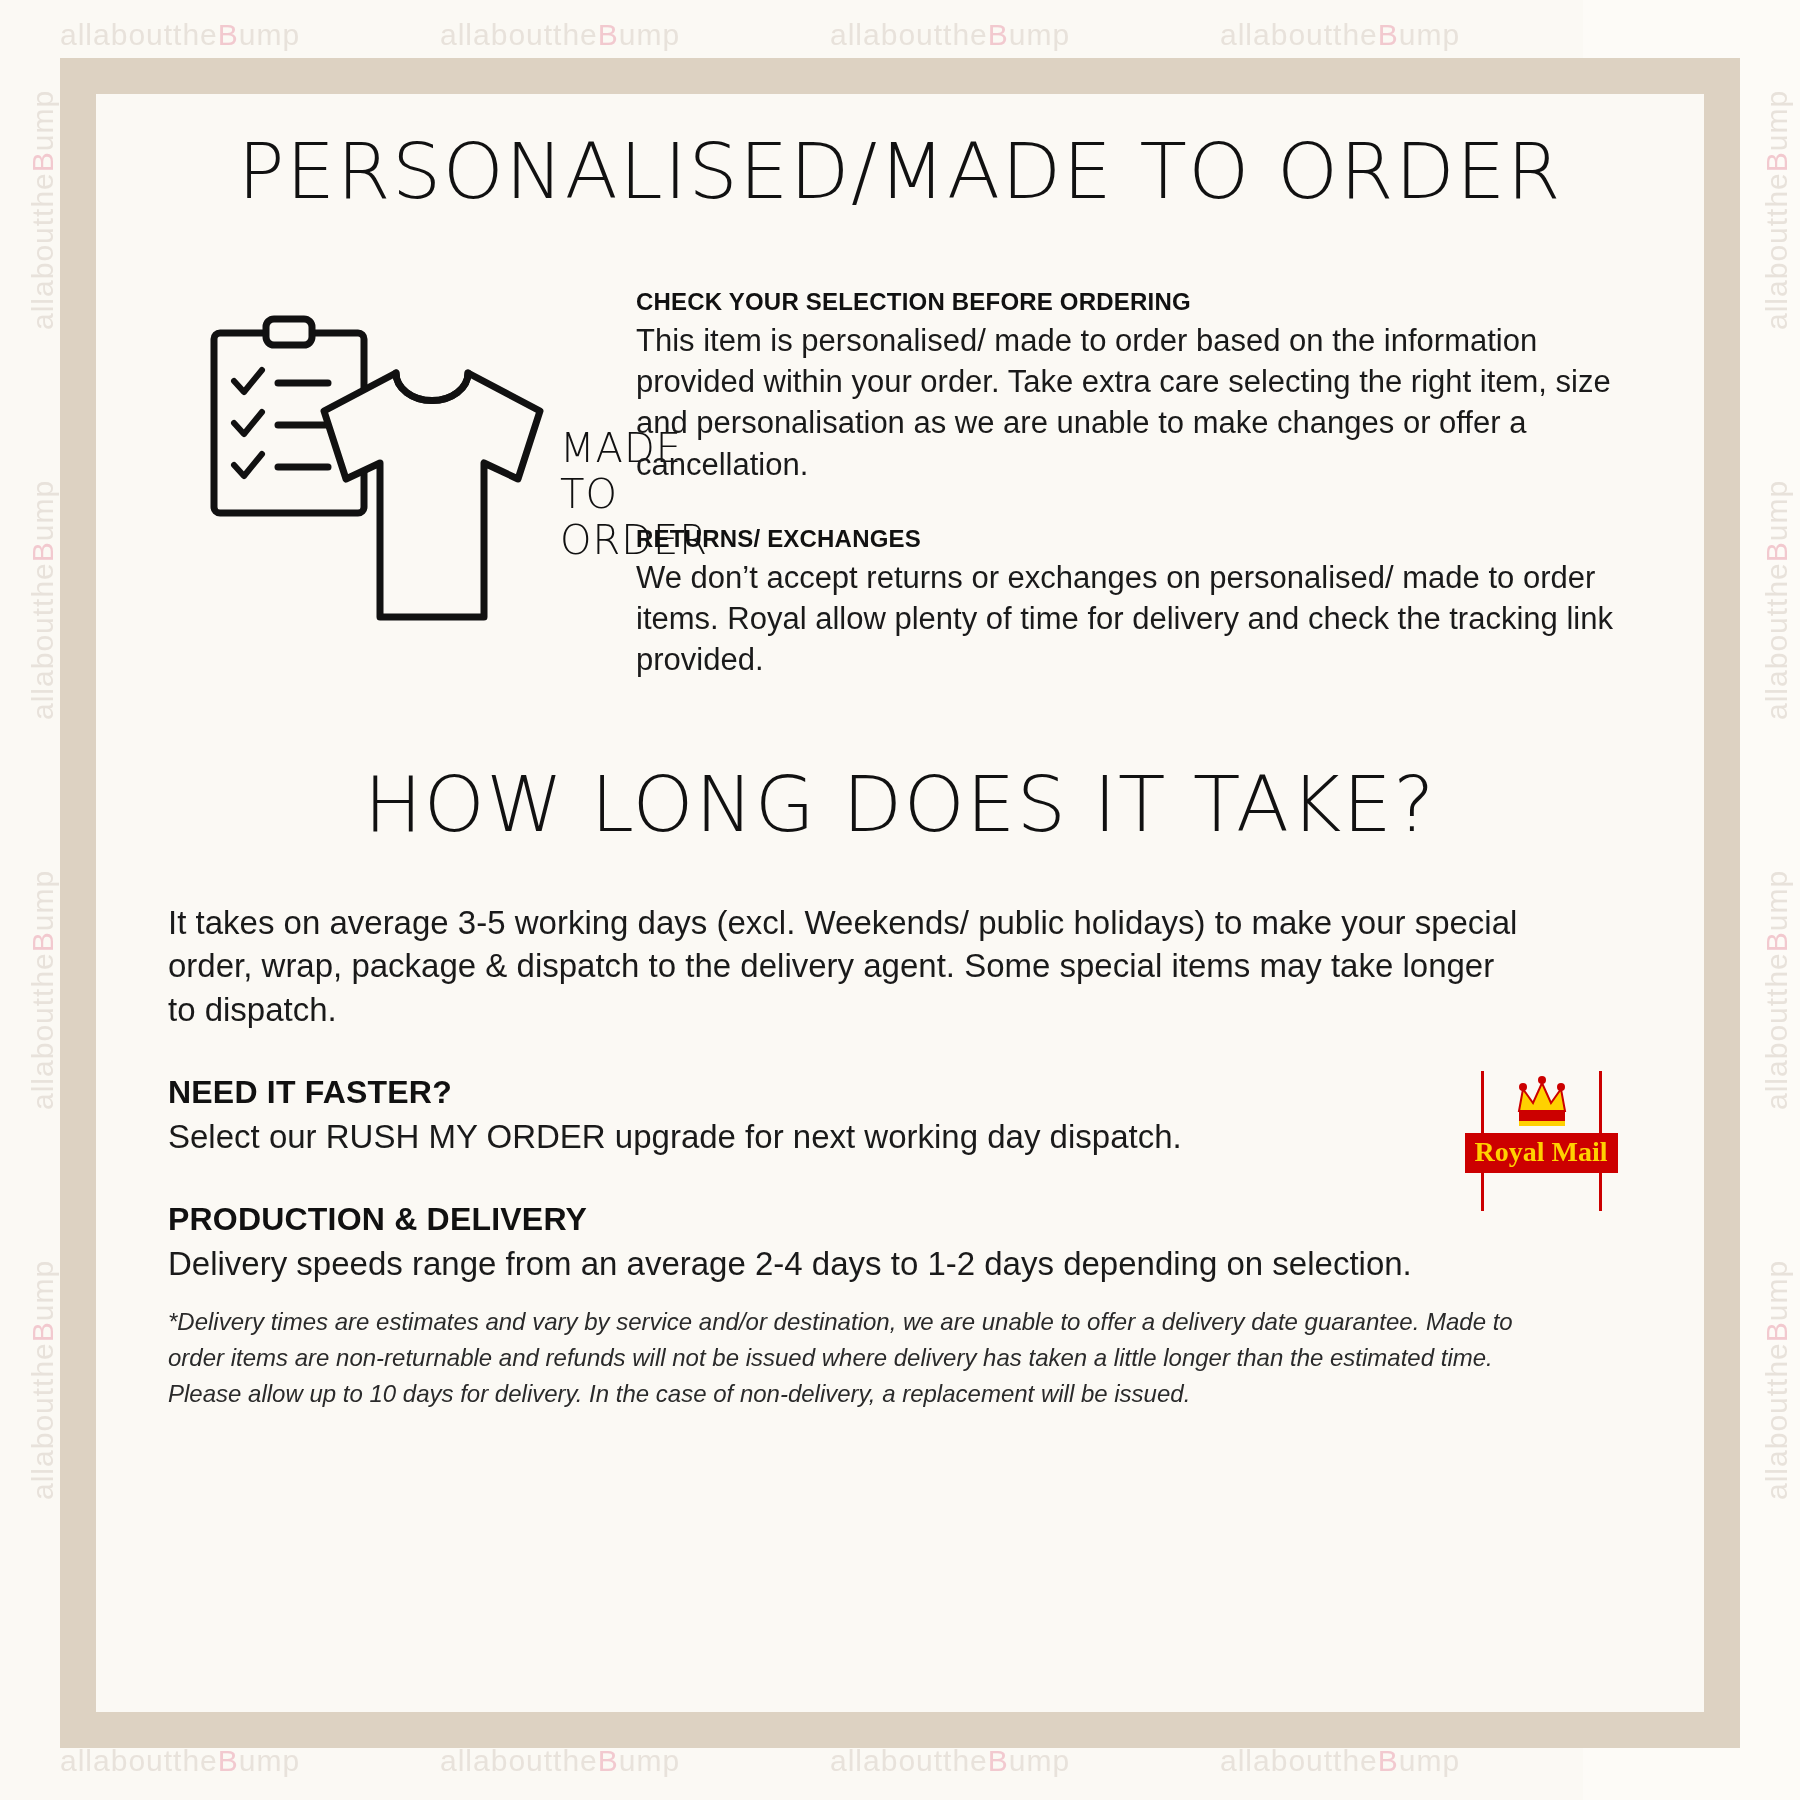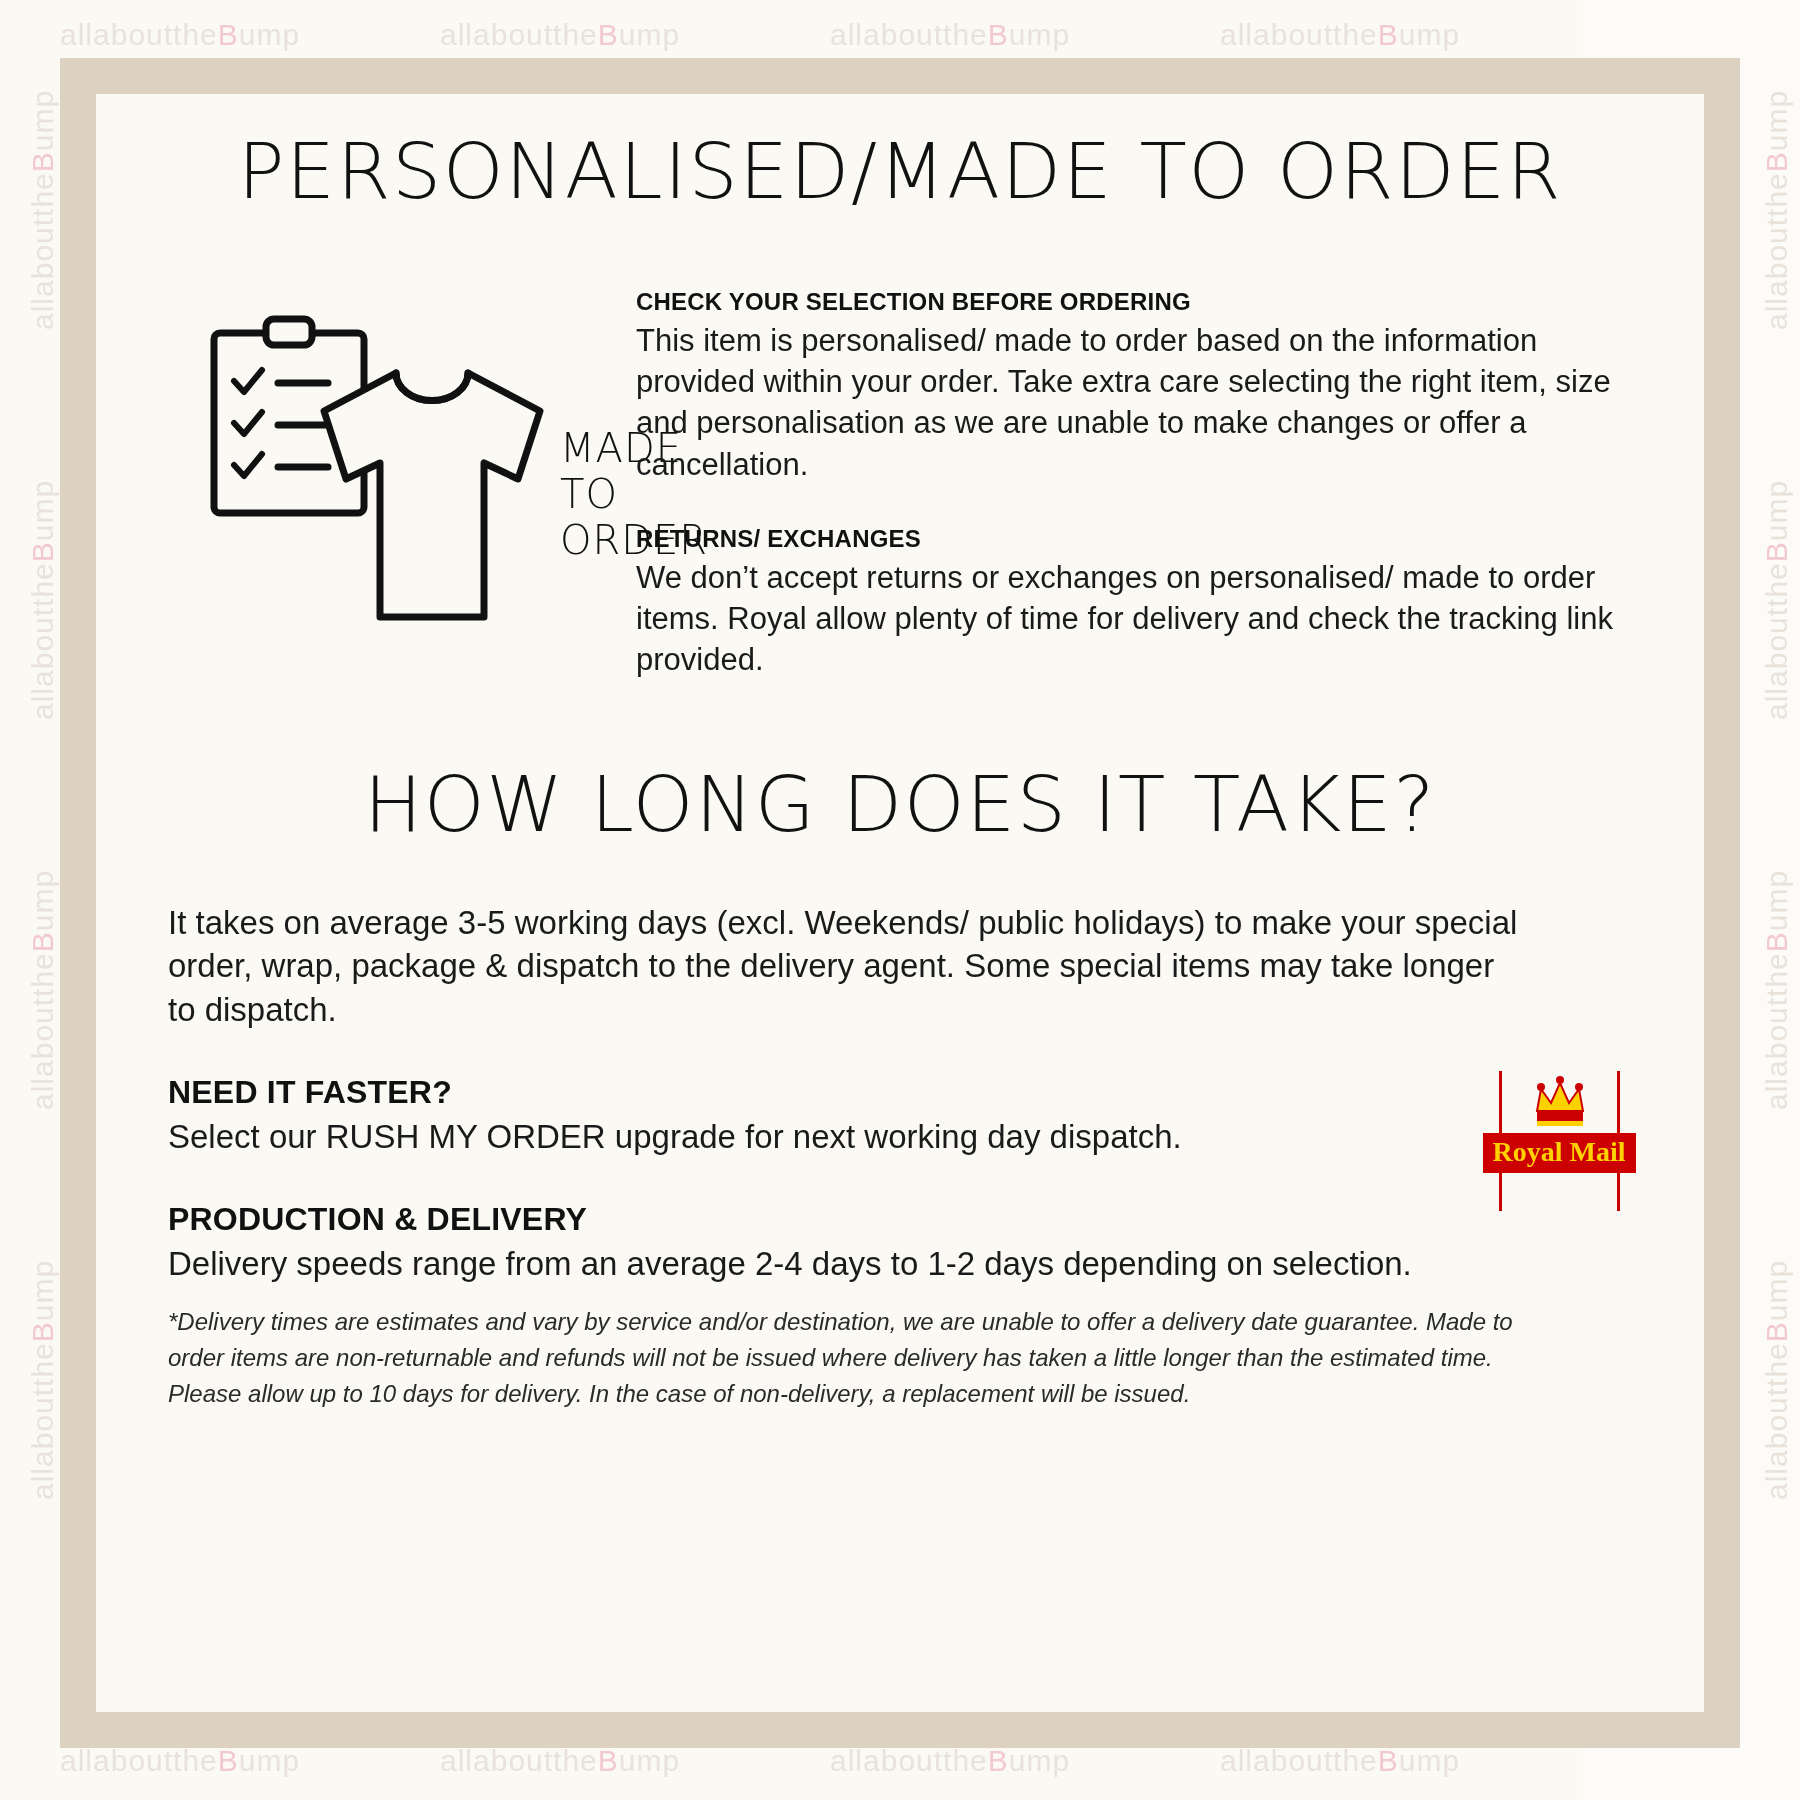--- a/index.html
+++ b/index.html
@@ -139,21 +139,21 @@
     margin-top: 58px;
     padding-left: 12px;
     position: relative;
   }
   .lower .block-head { font-size: 32px; }
   .lower .block-body { font-size: 33px; max-width: 1360px; }
   .lower-gap { height: 42px; }
 
   .royal-mail {
     position: absolute;
-    right: 2px;
+    right: 20px;
     top: 170px;
     width: 165px;
     height: 140px;
     text-decoration: underline;
   }
 
   .footnote {
     font-family: "Liberation Sans", sans-serif;
     font-style: italic;
     font-size: 24px;

